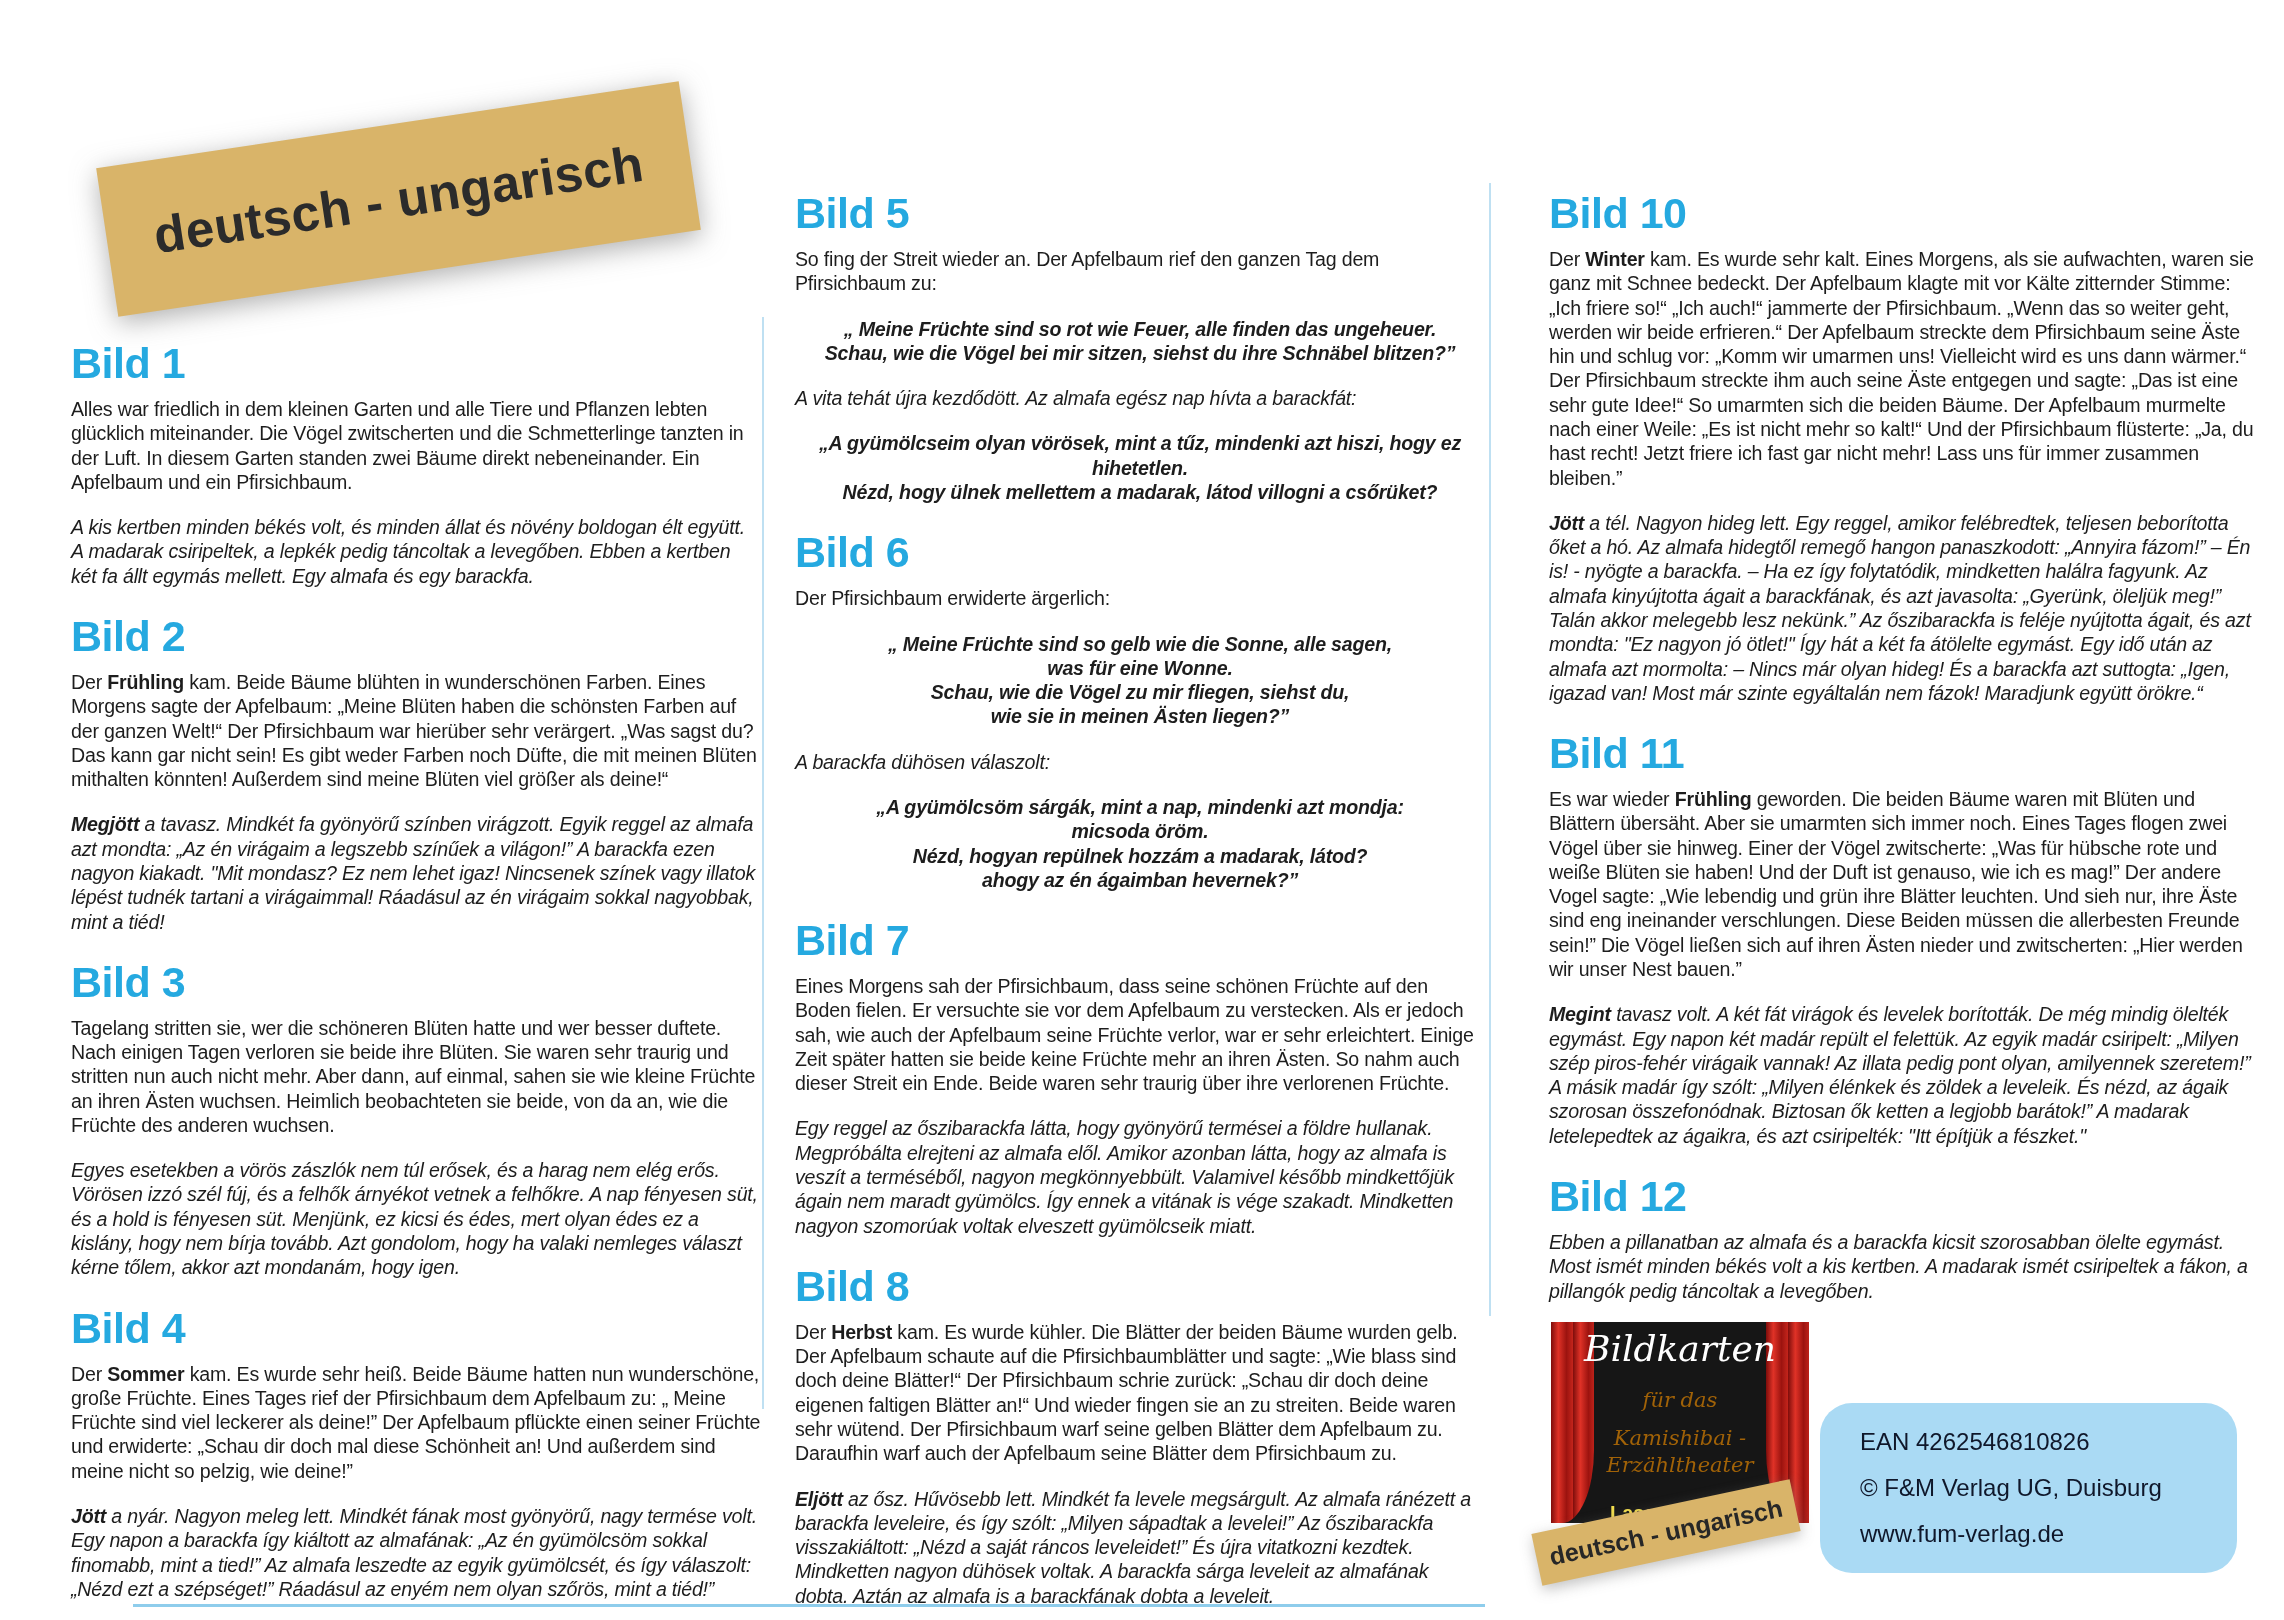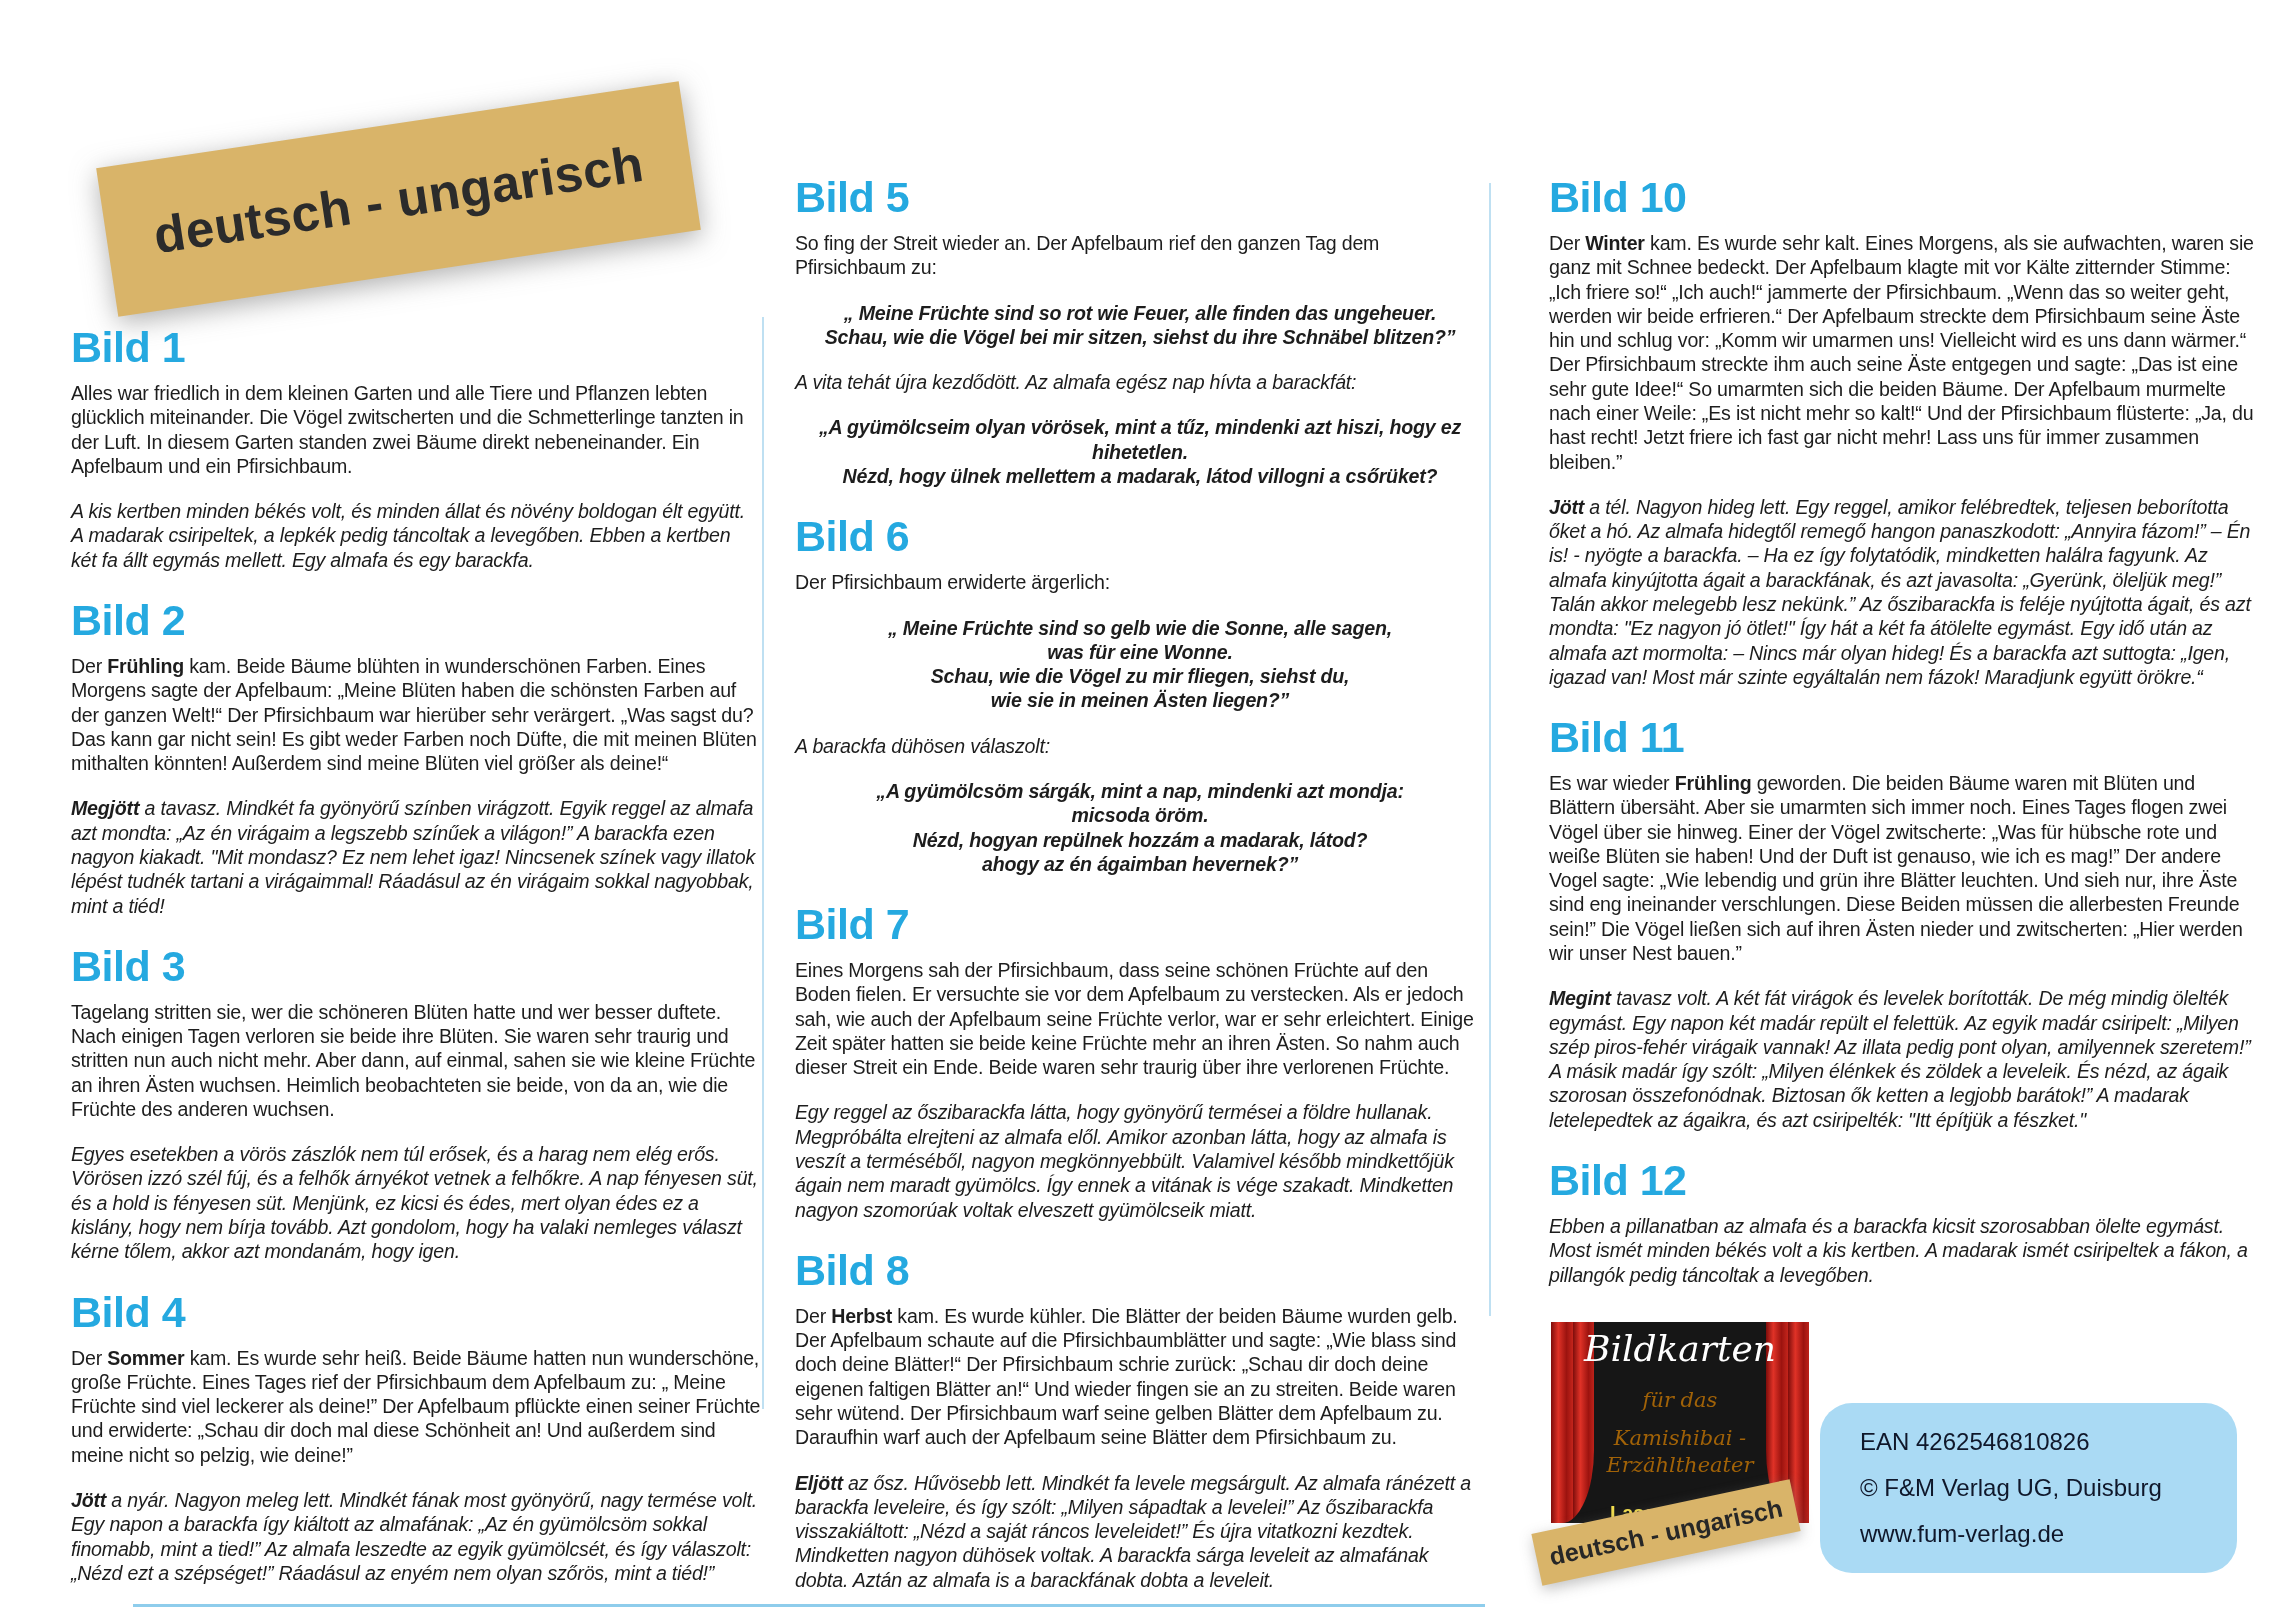--- a/index.html
+++ b/index.html
@@ -11,21 +11,21 @@
           background:#d9b469;transform:rotate(-8.5deg);display:flex;align-items:center;justify-content:center;
           box-shadow:0 6.4px 27px rgba(110,110,110,.55);}
   .banner span{font-size:51px;font-weight:bold;color:#2b2b2b;letter-spacing:0.5px;white-space:nowrap;}
 
   
   .col{position:absolute;}
   .col-0{left:71px;top:326px;width:690px;}
   .col-1{left:795px;top:176px;width:690px;}
   .col-2{left:1549px;top:176px;width:706px;}
   section{margin:0 0 27px 0;}
-  h2.bild{font-size:43px;line-height:1.0;margin:0 0 12px 0;font-weight:bold;color:#25a9e0;letter-spacing:-0.5px;}
+  h2.bild{font-size:43px;line-height:1.0;margin:16px 0 12px 0;font-weight:bold;color:#25a9e0;letter-spacing:-0.5px;}
   .col p{font-size:19.6px;line-height:1.24;margin:11px 0 21px 0;letter-spacing:-0.2px;}
   .p-hu{font-style:italic;}
   .quote{font-weight:bold;font-style:italic;text-align:center;line-height:1.3;margin-top:-2.7px;}
   .b{font-weight:bold;}
 
   
   .vsep{position:absolute;width:2.3px;background:#bfe0f2;}
   .vsep-1{left:762px;top:317px;height:1092px;}
   .vsep-2{left:1489px;top:183px;height:1133px;}
   .bottom-line{position:absolute;left:133px;top:1604px;width:1352px;height:2.7px;background:#8ecdec;}

